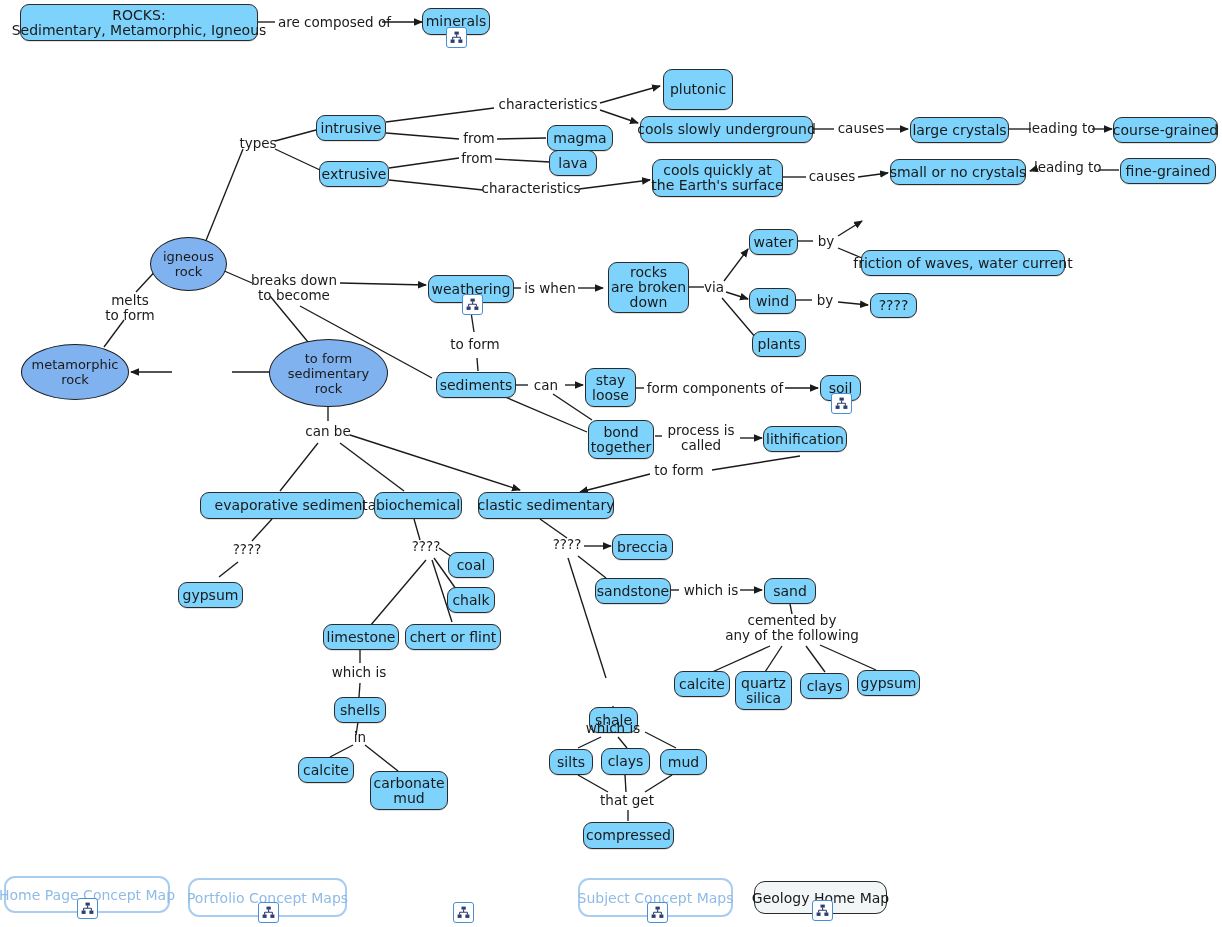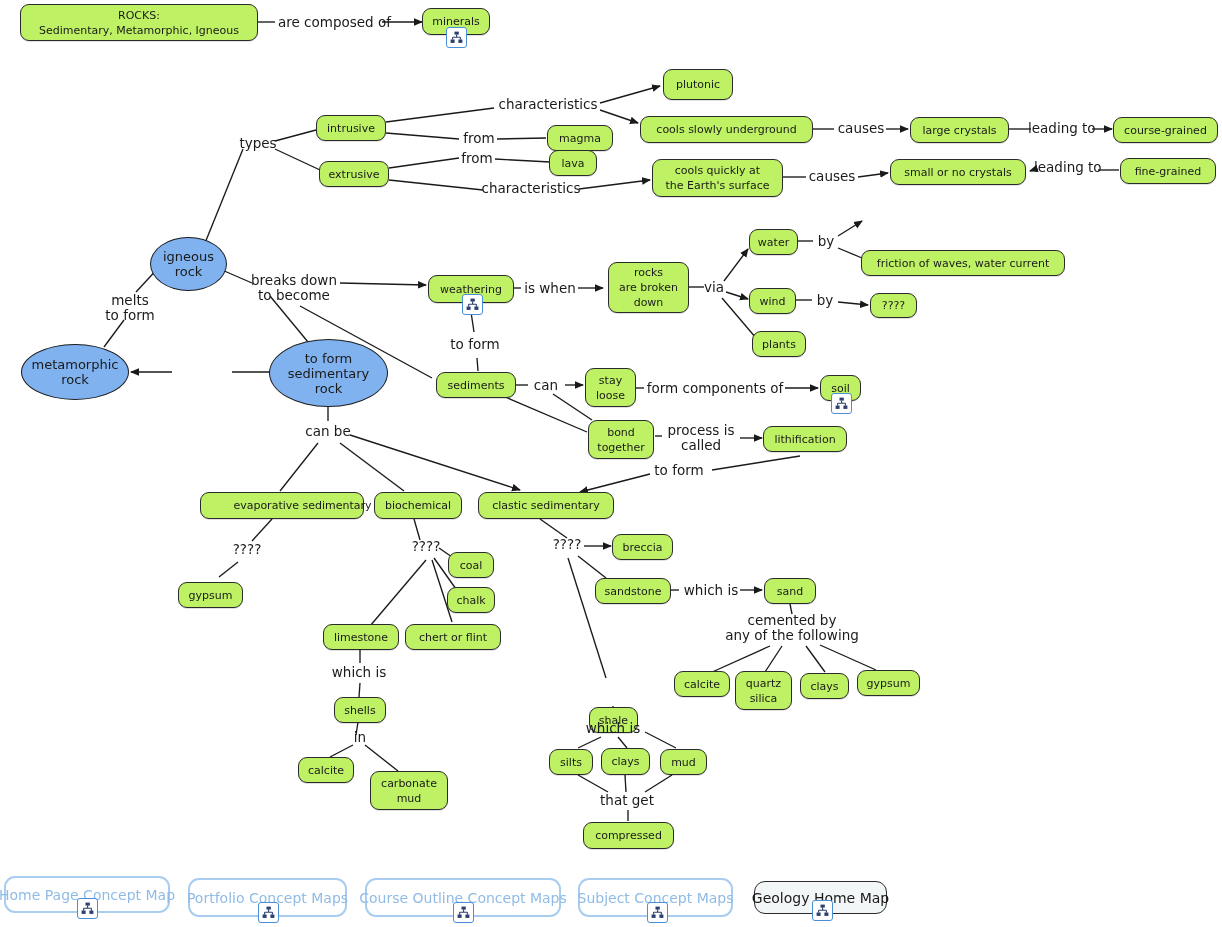--- a/index.html
+++ b/index.html
@@ -4,25 +4,25 @@
 <style>
   html,body{margin:0;padding:0;background:#ffffff;}
   body{width:1222px;height:927px;font-family:"DejaVu Sans","Liberation Sans",sans-serif;}
   #stage{position:relative;width:1222px;height:927px;overflow:hidden;background:#fff;}
 
   svg#edges{position:absolute;left:0;top:0;width:1222px;height:927px;pointer-events:none;}
 
   .node{
     position:absolute;
     box-sizing:border-box;
-    background:#bef264;
+    background:#7dd3fc;
     border:1.4px solid #2b2b2b;
     border-radius:9px;
     color:#1a1a1a;
-    font-size:11px;
+    font-size:14px;
     line-height:15px;
     display:flex;
     align-items:center;
     justify-content:center;
     text-align:center;
     padding:3px 7px;
     white-space:pre;
     box-shadow:0 1px 0 rgba(0,0,0,.12);
   }
   .node.oval{
@@ -214,21 +214,21 @@
     <svg width="13" height="13" viewBox="0 0 13 13">
         <rect x="4.5" y="0.6" width="4.3" height="3" fill="#2b3f70"></rect>
         <rect x="0.6" y="8.5" width="4" height="3.4" fill="#2b3f70"></rect>
         <rect x="8.4" y="8.5" width="4" height="3.4" fill="#2b3f70"></rect>
         <path d="M6.6,3.6 L6.6,6.3 M2.6,6.3 L10.4,6.3 M2.6,6.3 L2.6,8.5 M10.4,6.3 L10.4,8.5" stroke="#2b3f70" stroke-width="1.1" fill="none"></path>
       </svg>
   </div>
 
   <div class="node" style="left:316px;top:115px;width:70px;height:26px;">intrusive</div>
   <div class="node" style="left:319px;top:161px;width:70px;height:26px;">extrusive</div>
-  <div class="node" style="left:663px;top:69px;width:70px;height:31px;">plutonic</div>
+  <div class="node" style="left:663px;top:69px;width:70px;height:41px;">plutonic</div>
   <div class="node" style="left:547px;top:125px;width:66px;height:26px;">magma</div>
   <div class="node" style="left:549px;top:150px;width:48px;height:26px;">lava</div>
   <div class="node" style="left:640px;top:116px;width:173px;height:27px;">cools slowly underground</div>
   <div class="node" style="left:652px;top:159px;width:131px;height:38px;">cools quickly at
 the Earth's surface</div>
   <div class="node" style="left:910px;top:117px;width:99px;height:26px;">large crystals</div>
   <div class="node" style="left:1113px;top:117px;width:105px;height:26px;">course-grained</div>
   <div class="node" style="left:890px;top:159px;width:136px;height:26px;">small or no crystals</div>
   <div class="node" style="left:1120px;top:158px;width:96px;height:26px;">fine-grained</div>
 
@@ -353,21 +353,20 @@
   <div class="navbtn" style="left:188px;top:878px;width:159px;height:39px;">Portfolio Concept Maps</div>
   <div class="mapicon" style="left:258px;top:902px;">
     <svg width="13" height="13" viewBox="0 0 13 13">
         <rect x="4.5" y="0.6" width="4.3" height="3" fill="#2b3f70"></rect>
         <rect x="0.6" y="8.5" width="4" height="3.4" fill="#2b3f70"></rect>
         <rect x="8.4" y="8.5" width="4" height="3.4" fill="#2b3f70"></rect>
         <path d="M6.6,3.6 L6.6,6.3 M2.6,6.3 L10.4,6.3 M2.6,6.3 L2.6,8.5 M10.4,6.3 L10.4,8.5" stroke="#2b3f70" stroke-width="1.1" fill="none"></path>
       </svg>
   </div>
 
-  <div class="navbtn" style="left:365px;top:878px;width:196px;height:39px;">Course Outline Concept Maps</div>
   <div class="mapicon" style="left:453px;top:902px;">
     <svg width="13" height="13" viewBox="0 0 13 13">
         <rect x="4.5" y="0.6" width="4.3" height="3" fill="#2b3f70"></rect>
         <rect x="0.6" y="8.5" width="4" height="3.4" fill="#2b3f70"></rect>
         <rect x="8.4" y="8.5" width="4" height="3.4" fill="#2b3f70"></rect>
         <path d="M6.6,3.6 L6.6,6.3 M2.6,6.3 L10.4,6.3 M2.6,6.3 L2.6,8.5 M10.4,6.3 L10.4,8.5" stroke="#2b3f70" stroke-width="1.1" fill="none"></path>
       </svg>
   </div>
 
   <div class="navbtn" style="left:578px;top:878px;width:155px;height:39px;">Subject Concept Maps</div>

